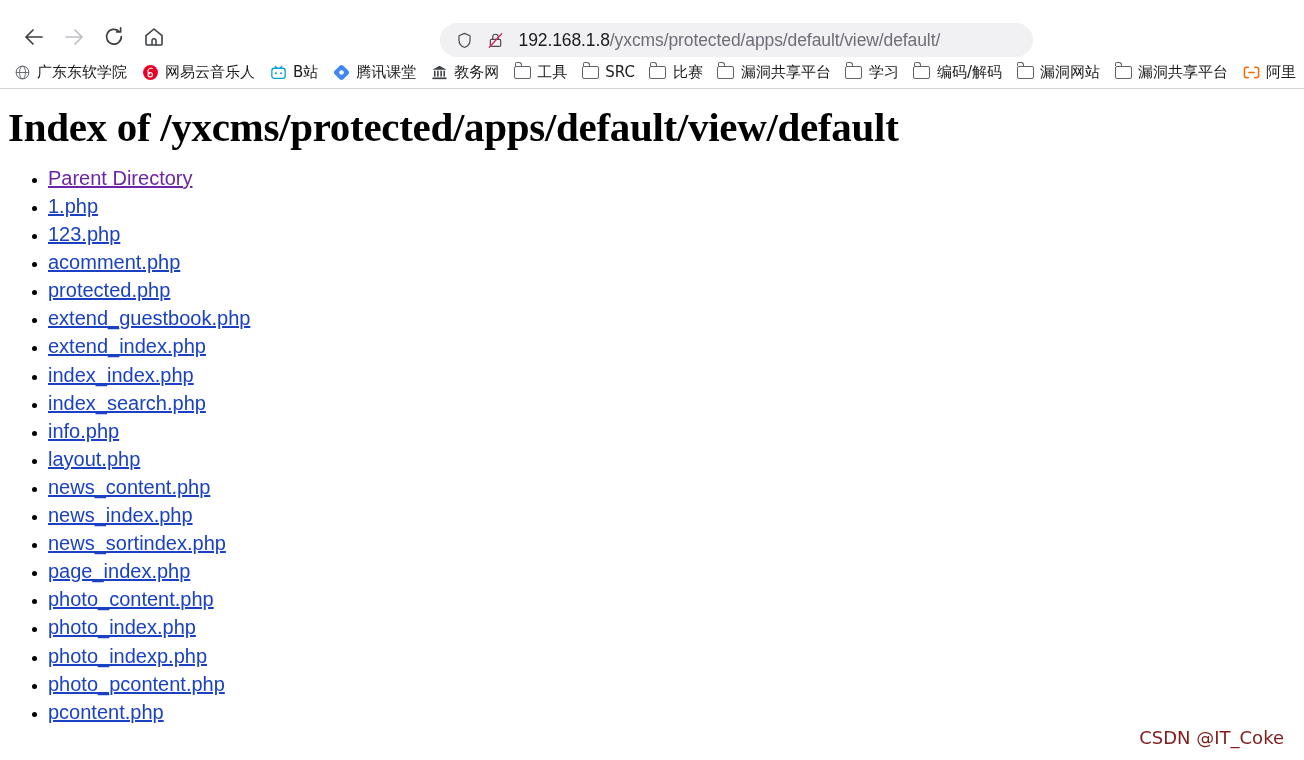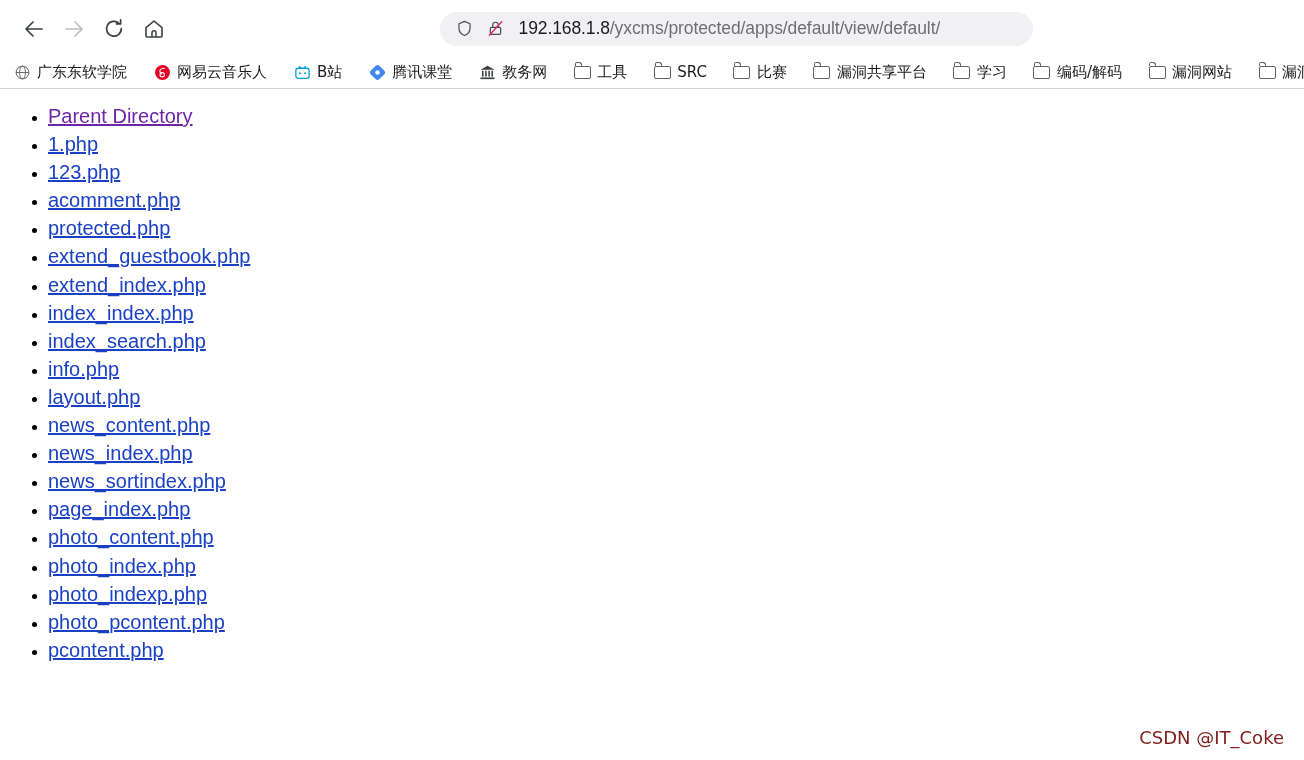--- a/index.html
+++ b/index.html
@@ -17,21 +17,21 @@
 
   
   .browser-chrome {
     background: #ffffff;
     width: 100%;
   }
 
   .toolbar {
     height: 57px;
     display: flex;
-    align-items: center;
+    align-items: flex-end;
     padding: 0 0 0 14px;
     box-sizing: border-box;
   }
 
   .nav-btn {
     width: 40px;
     height: 40px;
     display: flex;
     align-items: center;
     justify-content: center;
@@ -83,21 +83,20 @@
   
   .bookmarks {
     height: 32px;
     display: flex;
     align-items: center;
     padding: 0 0 0 6px;
     box-sizing: border-box;
     border-bottom: 1px solid #d4d4d8;
     overflow: hidden;
     white-space: nowrap;
-    gap: 12px;
   }
   .bm {
     display: flex;
     align-items: center;
     height: 26px;
     padding: 0 7px;
     border-radius: 4px;
     flex: 0 0 auto;
     cursor: pointer;
   }
@@ -366,20 +365,21 @@
         </svg>
       </span>
       <span class="bm-label">阿里</span>
     </div>
 
   </div>
 </div>
 
 <div class="page">
 
+  <h1 class="index-title">Index of /yxcms/protected/apps/default/view/default</h1>
 
   <ul class="file-list">
     <li><a class="visited">Parent Directory</a></li>
     <li><a>1.php</a></li>
     <li><a>123.php</a></li>
     <li><a>acomment.php</a></li>
     <li><a>protected.php</a></li>
     <li><a>extend_guestbook.php</a></li>
     <li><a>extend_index.php</a></li>
     <li><a>index_index.php</a></li>

